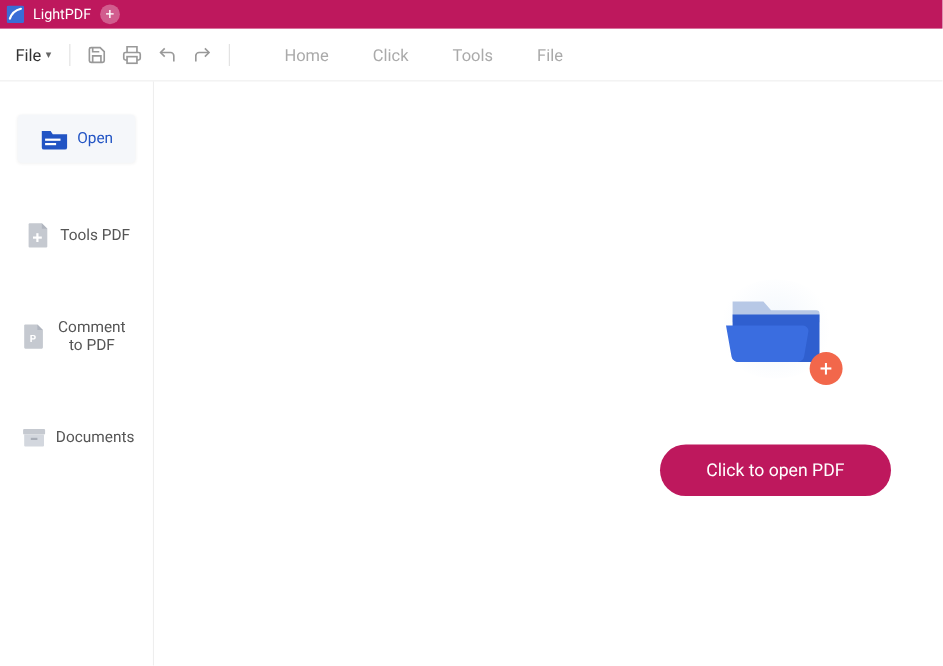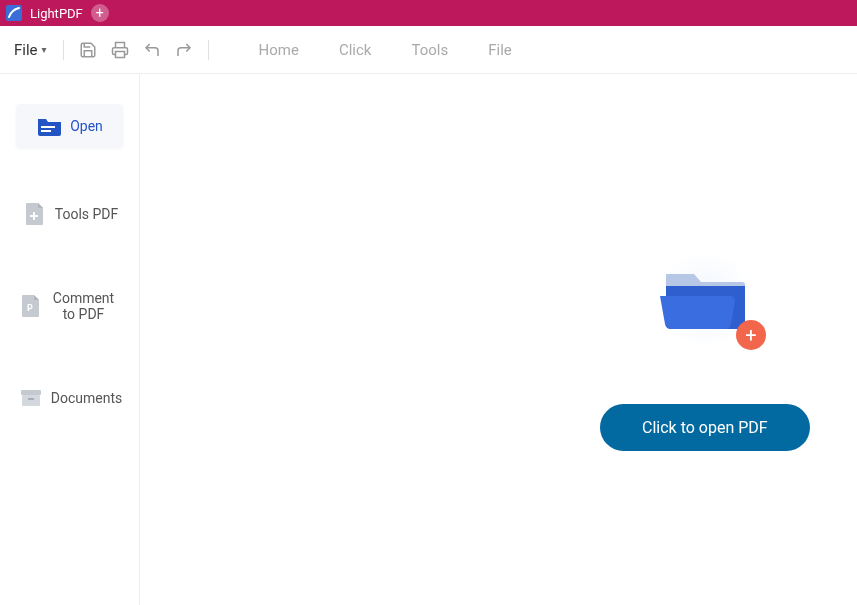--- a/index.html
+++ b/index.html
@@ -163,21 +163,21 @@
       border-radius: 50%;
       background: #f2674b;
       color: #fff;
       display: flex;
       align-items: center;
       justify-content: center;
       font-size: 20px;
       line-height: 1;
     }
     .open-btn {
-      background: #0369a1;
+      background: #be185d;
       color: #fff;
       border: none;
       border-radius: 24px;
       padding: 14px 42px;
       font-size: 16px;
       cursor: pointer;
     }
   </style>
 </head>
 <body>

